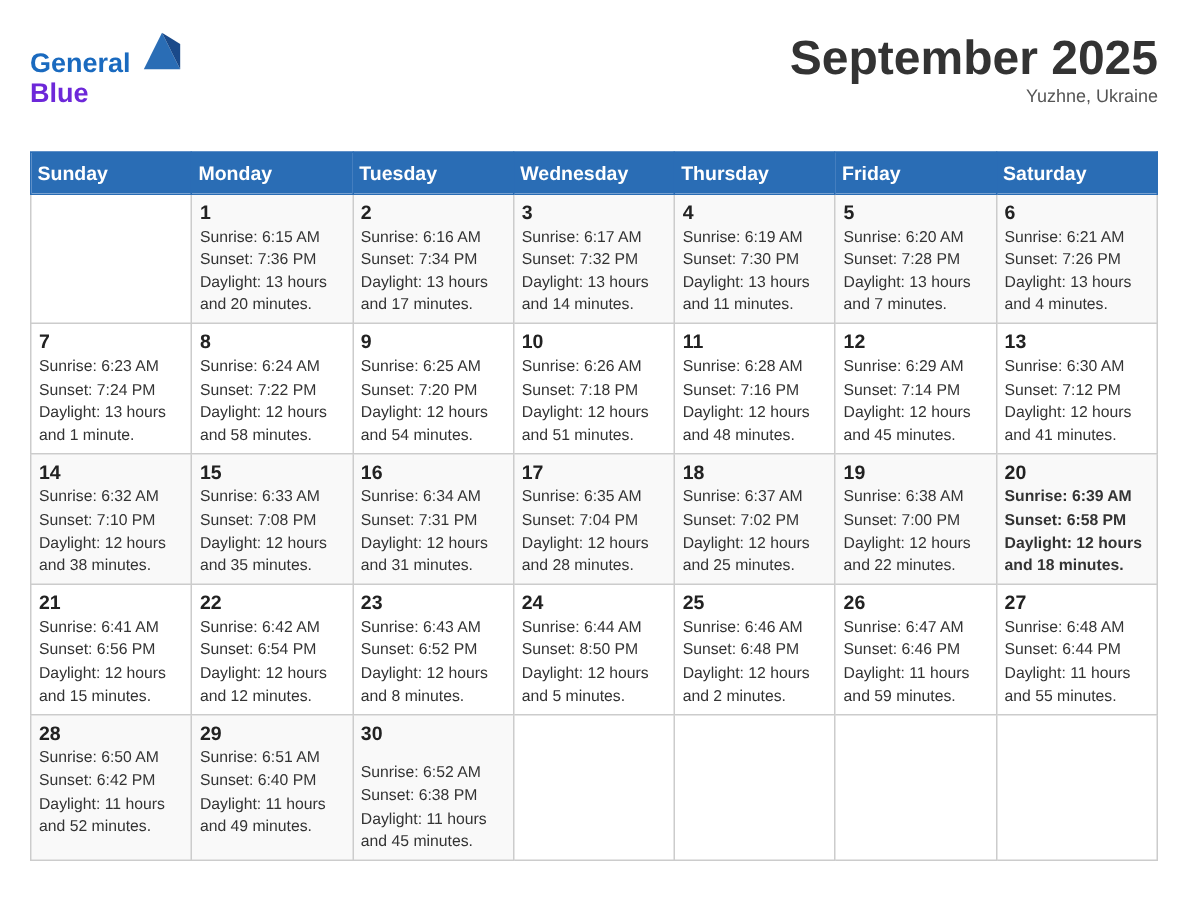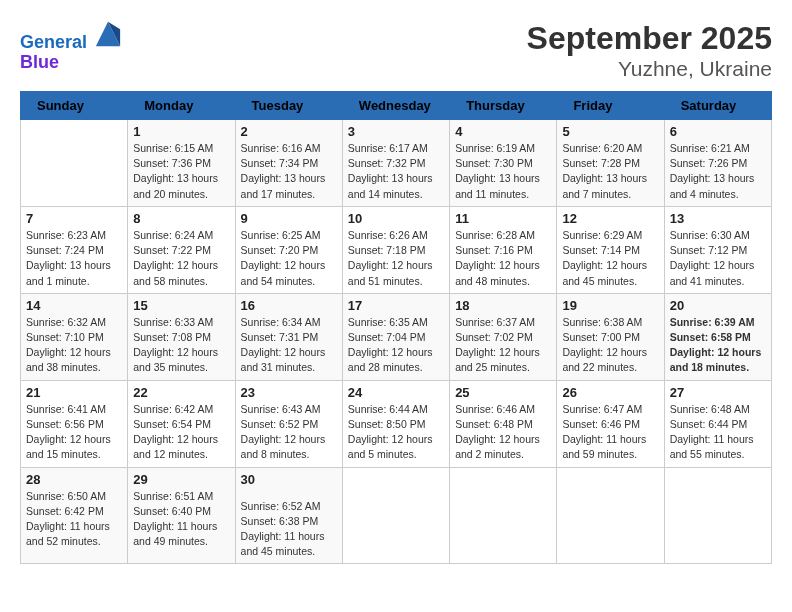--- a/index.html
+++ b/index.html
@@ -7,21 +7,21 @@
       font-family: Arial, sans-serif;
       background: #fff;
       width: 792px;
       min-height: 612px;
       padding: 20px;
     }
     .header {
       display: flex;
       justify-content: space-between;
       align-items: flex-start;
-      margin-bottom: 10px;
+      margin-bottom: 28px;
     }
     .logo {
       display: flex;
       align-items: center;
     }
     .logo-text {
       font-size: 18px;
       font-weight: bold;
       color: #333;
       line-height: 1.1;
@@ -36,32 +36,32 @@
     }
     .title-block {
       text-align: right;
     }
     .month-title {
       font-size: 32px;
       font-weight: bold;
       color: #333;
     }
     .subtitle {
-      font-size: 21px;
+      font-size: 12px;
       color: #555;
     }
     table {
       width: 100%;
       border-collapse: collapse;
       font-size: 11px;
     }
     thead tr th {
       background-color: #2a6db5;
-      color: #000000;
-      padding: 6px 16px;
+      color: #ffffff;
+      padding: 6px 4px;
       text-align: left;
       font-size: 13px;
       font-weight: bold;
       border: 1px solid #2a6db5;
     }
     tbody tr td {
       border: 1px solid #ccc;
       padding: 4px 5px;
       vertical-align: top;
       width: 107px;

